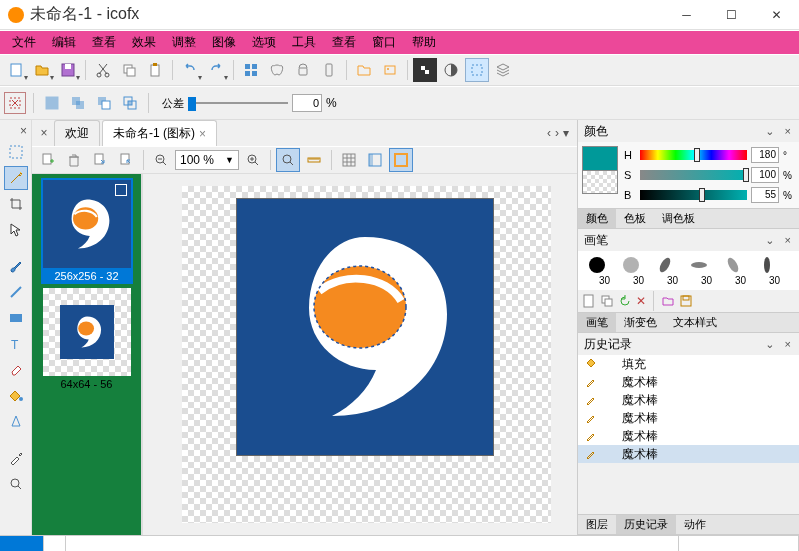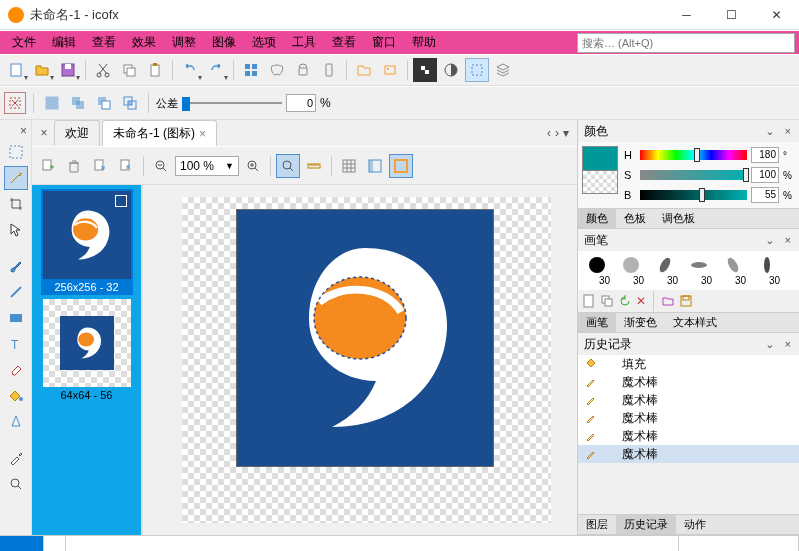--- a/index.html
+++ b/index.html
@@ -1,51 +1,51 @@
 <!DOCTYPE html>
 <html><head>
 <meta charset="utf-8">
 <style>
 *{margin:0;padding:0;box-sizing:border-box;font-family:"Microsoft YaHei",sans-serif;font-size:12px;user-select:none}
 body{width:799px;height:551px;background:#f0f0f0;overflow:hidden;display:flex;flex-direction:column}
 .titlebar{height:30px;background:#fff;display:flex;align-items:center;padding-left:8px;border-bottom:1px solid #e0e0e0}
 .titlebar .app-icon{width:16px;height:16px;background:#ff8c00;border-radius:50%;margin-right:6px}
-.titlebar .title{color:#333;font-size:13px}
+.titlebar .title{color:#333;font-size:16px}
 .winbtns{margin-left:auto;display:flex;height:100%}
 .winbtn{width:45px;display:flex;align-items:center;justify-content:center;color:#333}
 .menubar{height:24px;background:#ec4899;display:flex;align-items:center;padding:0 4px;border-top:1px solid #fff}
 .menuitem{padding:2px 8px;cursor:default}
 .search-box{margin-left:auto;height:20px;width:218px;border:1px solid #aaa;background:#fff;padding:0 4px;color:#999;font-size:11px;line-height:18px}
 .toolbar{height:32px;background:#f0f0f0;display:flex;align-items:center;padding:0 4px;gap:2px;border-top:1px solid #fff;border-bottom:1px solid #ddd}
 .tbtn{width:24px;height:24px;display:flex;align-items:center;justify-content:center;border:1px solid transparent;position:relative}
 .tbtn.dd::after{content:"▾";font-size:8px;position:absolute;right:-1px;bottom:-1px;color:#555}
 .tsep{width:1px;height:20px;background:#ccc;margin:0 3px}
 .sel-toolbar{height:34px;background:#f0f0f0;display:flex;align-items:center;padding:0 4px;gap:4px;border-bottom:1px solid #ddd;border-top:1px solid #fff}
 .sel-mode{width:22px;height:22px;border:1px solid transparent;display:flex;align-items:center;justify-content:center}
-.tolerance-area{display:flex;align-items:center;gap:4px;}
+.tolerance-area{display:flex;align-items:center;gap:4px;margin-left:6px}
 .tol-label{font-size:11px}
 .slider{width:100px;height:16px;position:relative}
 .slider-track{position:absolute;left:0;right:0;top:7px;height:2px;background:#999}
 .slider-thumb{position:absolute;top:2px;width:8px;height:14px;background:#0078d7;left:0}
 .tol-input{width:30px;height:18px;border:1px solid #aaa;text-align:right;padding-right:2px;font-size:11px}
 .main{flex:1;display:flex;overflow:hidden}
 .lefttools{width:32px;background:#f0f0f0;display:flex;flex-direction:column;align-items:center;padding-top:4px;gap:2px;border-right:1px solid #ddd}
 .ltool{width:24px;height:24px;display:flex;align-items:center;justify-content:center;border:1px solid transparent}
 .ltool.active{background:#c0d8f0;border-color:#5090d0}
 .center{flex:1;display:flex;flex-direction:column;background:#f0f0f0}
 .tabbar{height:26px;display:flex;align-items:flex-end;padding:0 4px;gap:2px}
 .tab-close-x{width:16px;align-self:center;text-align:center;color:#555}
 .tab{padding:4px 10px;background:#f0f0f0;border:1px solid #ccc;border-bottom:none;border-radius:3px 3px 0 0;font-size:11px;display:flex;align-items:center;gap:4px}
 .tab.active{background:#fff}
 .tabnav{margin-left:auto;align-self:center;display:flex;gap:4px;padding-right:4px;color:#555}
 .tabnav span{cursor:default}
-.thumbtoolbar{height:39px;background:#f0f0f0;display:flex;align-items:center;padding:0 4px;gap:2px;border-top:1px solid #fff;border-bottom:1px solid #ddd}
+.thumbtoolbar{height:28px;background:#f0f0f0;display:flex;align-items:center;padding:0 4px;gap:2px;border-top:1px solid #fff;border-bottom:1px solid #ddd}
 .zoom-select{width:64px;height:20px;border:1px solid #aaa;background:#fff;font-size:11px;display:flex;align-items:center;padding:0 4px;justify-content:space-between}
 .workarea{flex:1;display:flex;background:#f0f0f0;overflow:hidden}
-.thumbcol{width:110px;background:#0ea5e9;border-right:1px solid #ddd;display:flex;flex-direction:column;align-items:center;padding:6px 4px;gap:4px;overflow:hidden}
+.thumbcol{width:110px;background:#15803d;border-right:1px solid #ddd;display:flex;flex-direction:column;align-items:center;padding:6px 4px;gap:4px;overflow:hidden}
 .thumb{width:92px;display:flex;flex-direction:column;align-items:center}
 .thumb .preview{width:88px;height:88px;display:flex;align-items:center;justify-content:center;position:relative}
 .thumb.sel .preview{outline:2px solid #0078d7}
 .thumb .caption{font-size:11px;padding:2px 4px;width:100%;text-align:center}
 .thumb.sel .caption{background:#0078d7;color:#fff}
 .checker{background-image:linear-gradient(45deg,#ddd 25%,transparent 25%),linear-gradient(-45deg,#ddd 25%,transparent 25%),linear-gradient(45deg,transparent 75%,#ddd 75%),linear-gradient(-45deg,transparent 75%,#ddd 75%);background-size:12px 12px;background-position:0 0,0 6px,6px -6px,-6px 0;background-color:#fff}
 .canvas-area{flex:1;position:relative;overflow:hidden}
 .canvas-area .checker{position:absolute;inset:12px 26px 12px 26px}
 .canvas-frame{position:absolute;left:80px;top:24px;width:258px;height:258px;background:#1a4d8f;border:1px solid #666}
 .scrollbar-v{width:14px;background:#f0f0f0;border-left:1px solid #ddd}
@@ -105,21 +105,20 @@
   <div class="menuitem">编辑</div>
   <div class="menuitem">查看</div>
   <div class="menuitem">效果</div>
   <div class="menuitem">调整</div>
   <div class="menuitem">图像</div>
   <div class="menuitem">选项</div>
   <div class="menuitem">工具</div>
   <div class="menuitem">查看</div>
   <div class="menuitem">窗口</div>
   <div class="menuitem">帮助</div>
-  <input class="search-box" placeholder="搜索… (Alt+Q)" style="">
 </div>
 
 <div class="toolbar">
   <div class="tbtn dd">
       <svg width="16" height="16">
         <rect x="3" y="2" width="10" height="12" fill="#fff" stroke="#4a90d0"></rect>
       </svg>
     </div>
   <div class="tbtn dd">
       <svg width="16" height="16">

